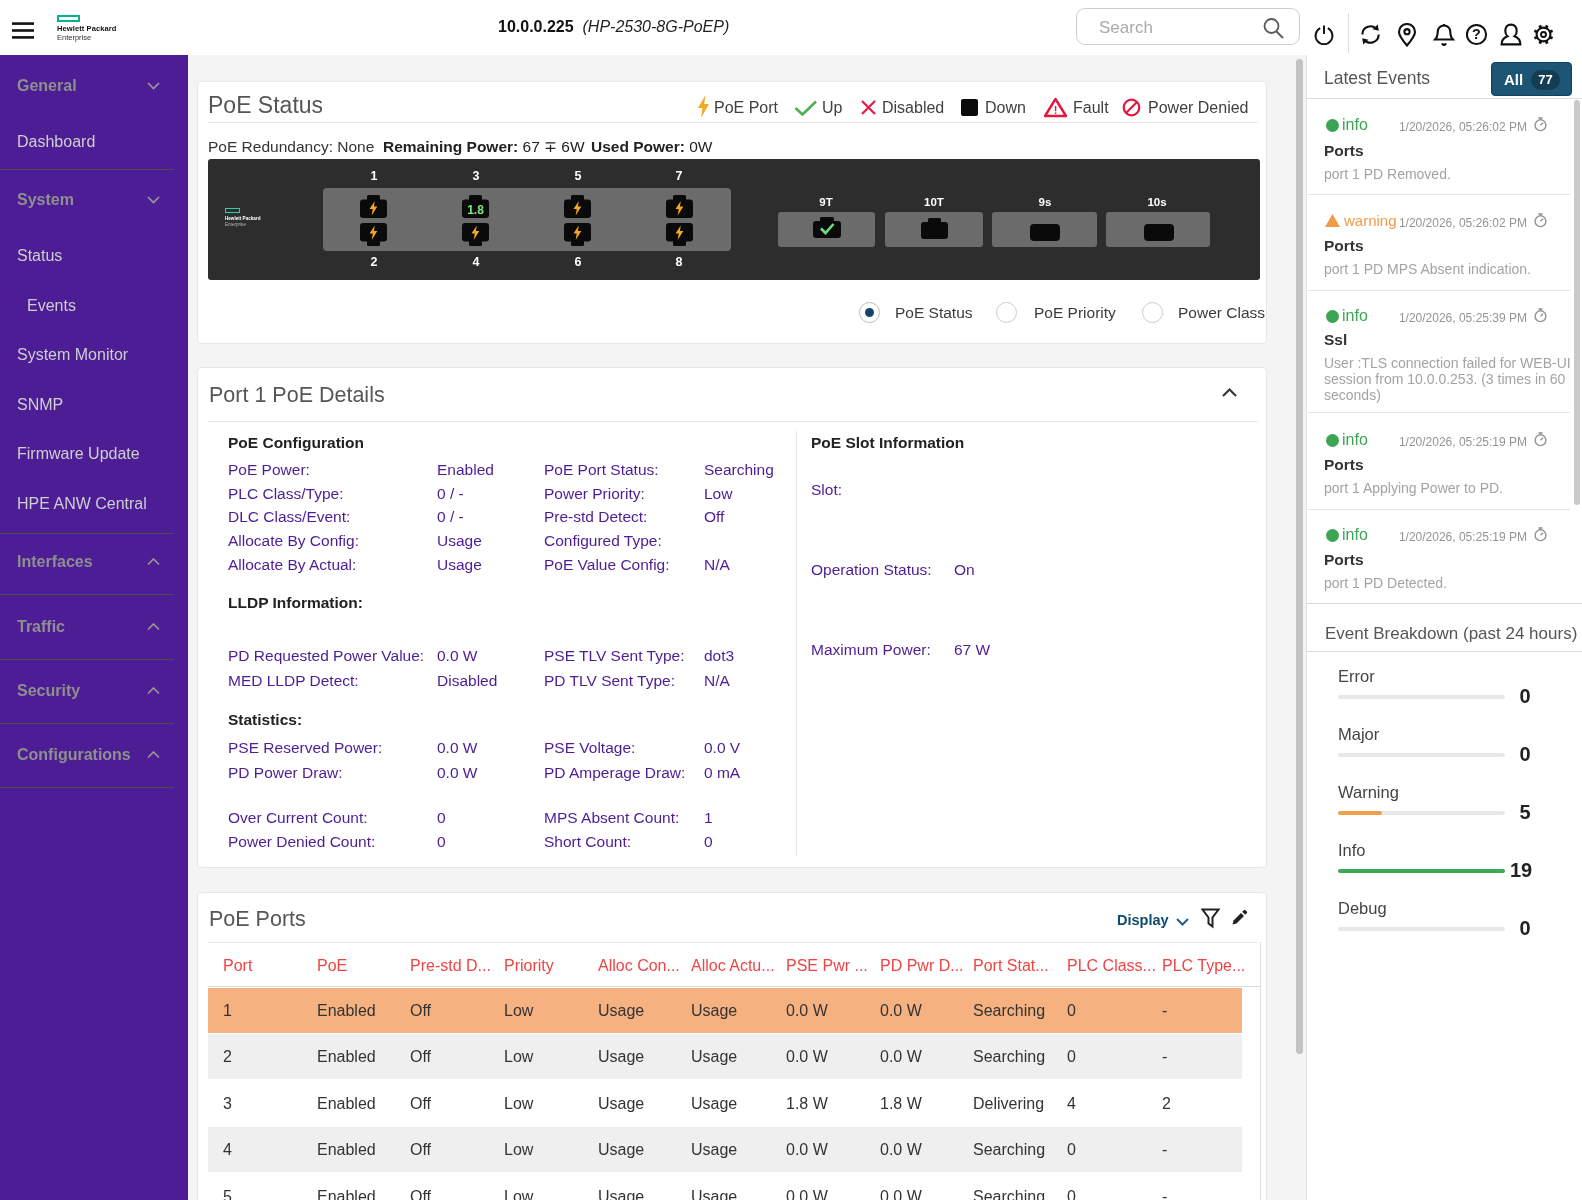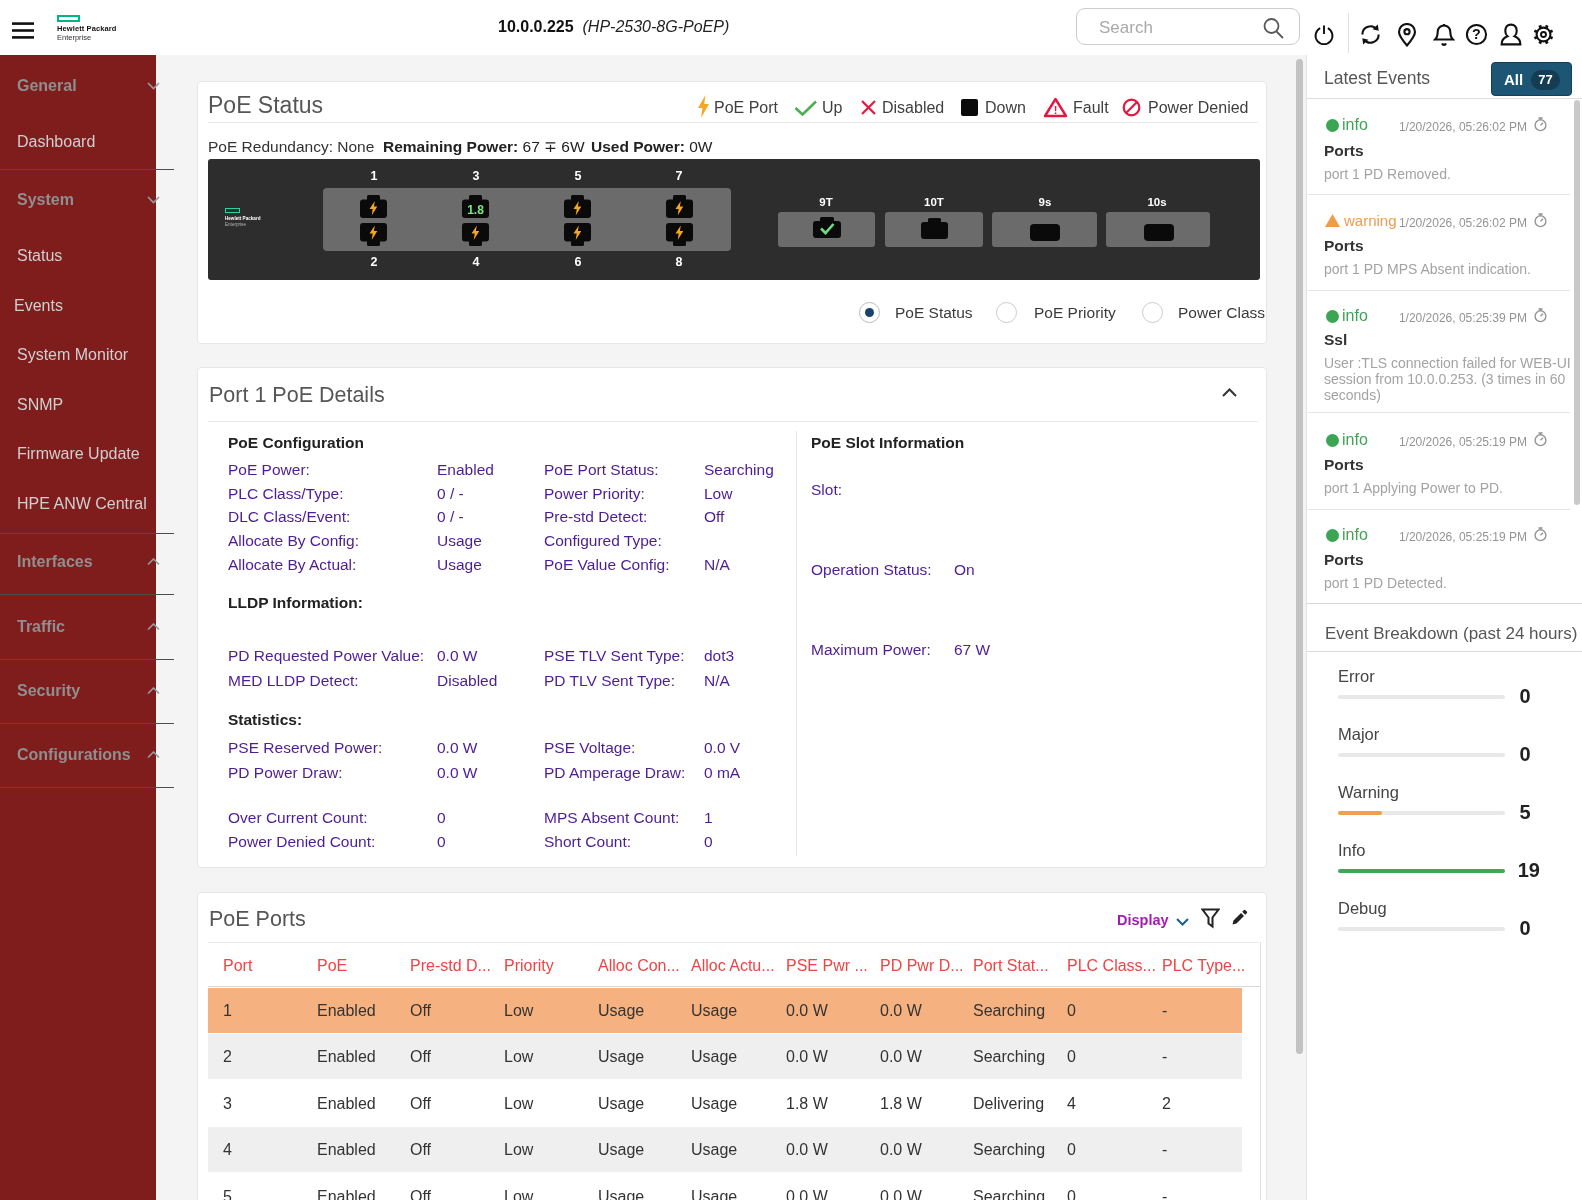--- a/index.html
+++ b/index.html
@@ -85,33 +85,33 @@
         <line x1="9.4" y1="18.3" x2="8.1" y2="21.5"></line>
         <line x1="5.7" y1="14.6" x2="2.5" y2="15.9"></line>
         <line x1="5.7" y1="9.4" x2="2.5" y2="8.1"></line>
         <line x1="9.4" y1="5.7" x2="8.1" y2="2.5"></line>
         <line x1="14.6" y1="5.7" x2="15.9" y2="2.5"></line>
         <line x1="18.3" y1="9.4" x2="21.5" y2="8.1"></line>
       </g>
   </svg>
 </div>
 
-<div class="a" style="left:0;top:55px;width:156px;height:1145px;background:#7f1d1d">
+<div class="a" style="left:0;top:55px;width:188px;height:1145px;background:#4c1d95">
   <div class="a b" style="left:17px;top:22px;font-size:16px;color:#8f8f8f">General</div>
   <svg class="a" style="left:147px;top:27px" width="13" height="8" viewBox="0 0 13 8" fill="none" stroke="#9a9a9a" stroke-width="1.6">
       <polyline points="1,1 6.5,6.5 12,1"></polyline>
     </svg>
   <div class="a" style="left:17px;top:78px;font-size:16px;color:#cfcfcf">Dashboard</div>
   <div class="a" style="left:0;top:114px;width:174px;height:1px;background:#4d4d4d"></div>
   <div class="a b" style="left:17px;top:136px;font-size:16px;color:#8f8f8f">System</div>
   <svg class="a" style="left:147px;top:141px" width="13" height="8" viewBox="0 0 13 8" fill="none" stroke="#9a9a9a" stroke-width="1.6">
       <polyline points="1,1 6.5,6.5 12,1"></polyline>
     </svg>
   <div class="a" style="left:17px;top:192px;font-size:16px;color:#cfcfcf">Status</div>
-  <div class="a" style="left:14px;top:242px;font-size:16px;color:#cfcfcf">Events</div>
+  <div class="a" style="left:27px;top:242px;font-size:16px;color:#cfcfcf">Events</div>
   <div class="a" style="left:17px;top:291px;font-size:16px;color:#cfcfcf">System Monitor</div>
   <div class="a" style="left:17px;top:341px;font-size:16px;color:#cfcfcf">SNMP</div>
   <div class="a" style="left:17px;top:390px;font-size:16px;color:#cfcfcf">Firmware Update</div>
   <div class="a" style="left:17px;top:440px;font-size:16px;color:#cfcfcf">HPE ANW Central</div>
   <div class="a" style="left:0;top:478px;width:174px;height:1px;background:#4d4d4d"></div>
   <div class="a b" style="left:17px;top:498px;font-size:16px;color:#8f8f8f">Interfaces</div>
   <svg class="a" style="left:147px;top:503px" width="13" height="8" viewBox="0 0 13 8" fill="none" stroke="#9a9a9a" stroke-width="1.6">
       <polyline points="1,6.5 6.5,1 12,6.5"></polyline>
     </svg>
   <div class="a" style="left:0;top:539px;width:174px;height:1px;background:#4d4d4d"></div>
@@ -337,21 +337,21 @@
       <span class="a" style="left:613px">Slot:</span>
     </div>
   <div class="a r2" style="top:273px">
       <span class="a" style="left:613px">Maximum Power:</span>
       <span class="a" style="left:756px">67 W</span>
     </div>
 </div>
 
 <div class="card" style="left:197px;top:892px;width:1070px;height:400px">
   <div class="a" style="left:11px;top:14px;font-size:21.5px;color:#565656">PoE Ports</div>
-  <div class="a b" style="left:919px;top:19px;font-size:14.5px;color:#a21caf">Display</div>
+  <div class="a b" style="left:919px;top:19px;font-size:14.5px;color:#0c4a6e">Display</div>
   <svg class="a" style="left:978px;top:25px" width="13" height="8" viewBox="0 0 13 8" fill="none" stroke="#1b5e94" stroke-width="2">
       <polyline points="1,1 6.5,6.5 12,1"></polyline>
     </svg>
   <svg class="a" style="left:1003px;top:15px" width="19" height="21" viewBox="0 0 19 21" fill="none" stroke="#222" stroke-width="2">
       <path d="M1.5 1.5 H17.5 L11.5 9.5 V18.5 L7.5 15.5 V9.5 Z"></path>
     </svg>
   <svg class="a" style="left:1032px;top:16px" width="18" height="18" viewBox="0 0 18 18" fill="#222">
       <path d="M3.5 11.5 L11 4 L14 7 L6.5 14.5 L2.5 15.5 Z"></path>
       <path d="M12.2 2.8 L13.8 1.2 a1.2 1.2 0 0 1 1.7 0 L16.8 2.5 a1.2 1.2 0 0 1 0 1.7 L15.2 5.8 Z"></path>
     </svg>
@@ -528,18 +528,18 @@
   <div class="a" style="left:32px;top:698px;width:167px;height:3.5px;background:#e8e8e8;border-radius:2px"></div>
   <div class="a b" style="left:204px;top:688px;width:30px;text-align:center;font-size:20px;color:#222">0</div>
 
   <div class="a" style="left:32px;top:728px;font-size:16.5px;color:#444">Warning</div>
   <div class="a" style="left:32px;top:756px;width:167px;height:3.5px;background:#e8e8e8;border-radius:2px"></div>
   <div class="a" style="left:32px;top:756px;width:44px;height:3.5px;background:#f0a04a;border-radius:2px"></div>
   <div class="a b" style="left:204px;top:746px;width:30px;text-align:center;font-size:20px;color:#222">5</div>
 
   <div class="a" style="left:32px;top:786px;font-size:16.5px;color:#444">Info</div>
   <div class="a" style="left:32px;top:814px;width:167px;height:3.5px;background:#3aaa55;border-radius:2px"></div>
-  <div class="a b" style="left:204px;top:804px;width:30px;text-align:right;font-size:20px;color:#222">19</div>
+  <div class="a b" style="left:204px;top:804px;width:30px;text-align:left;font-size:20px;color:#222">19</div>
 
   <div class="a" style="left:32px;top:844px;font-size:16.5px;color:#444">Debug</div>
   <div class="a" style="left:32px;top:872px;width:167px;height:3.5px;background:#e8e8e8;border-radius:2px"></div>
   <div class="a b" style="left:204px;top:862px;width:30px;text-align:center;font-size:20px;color:#222">0</div>
 </div>
 
 </body></html>

